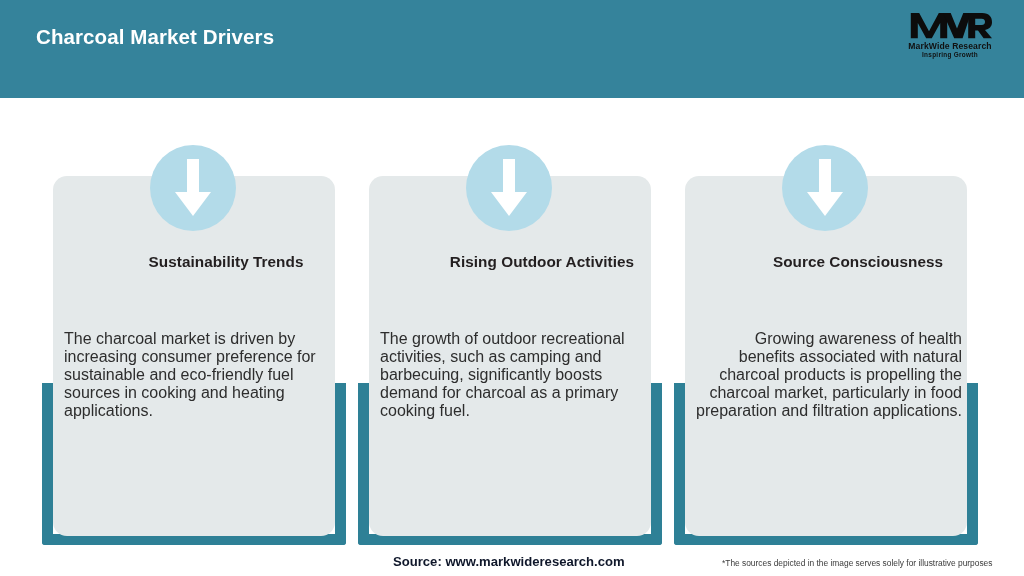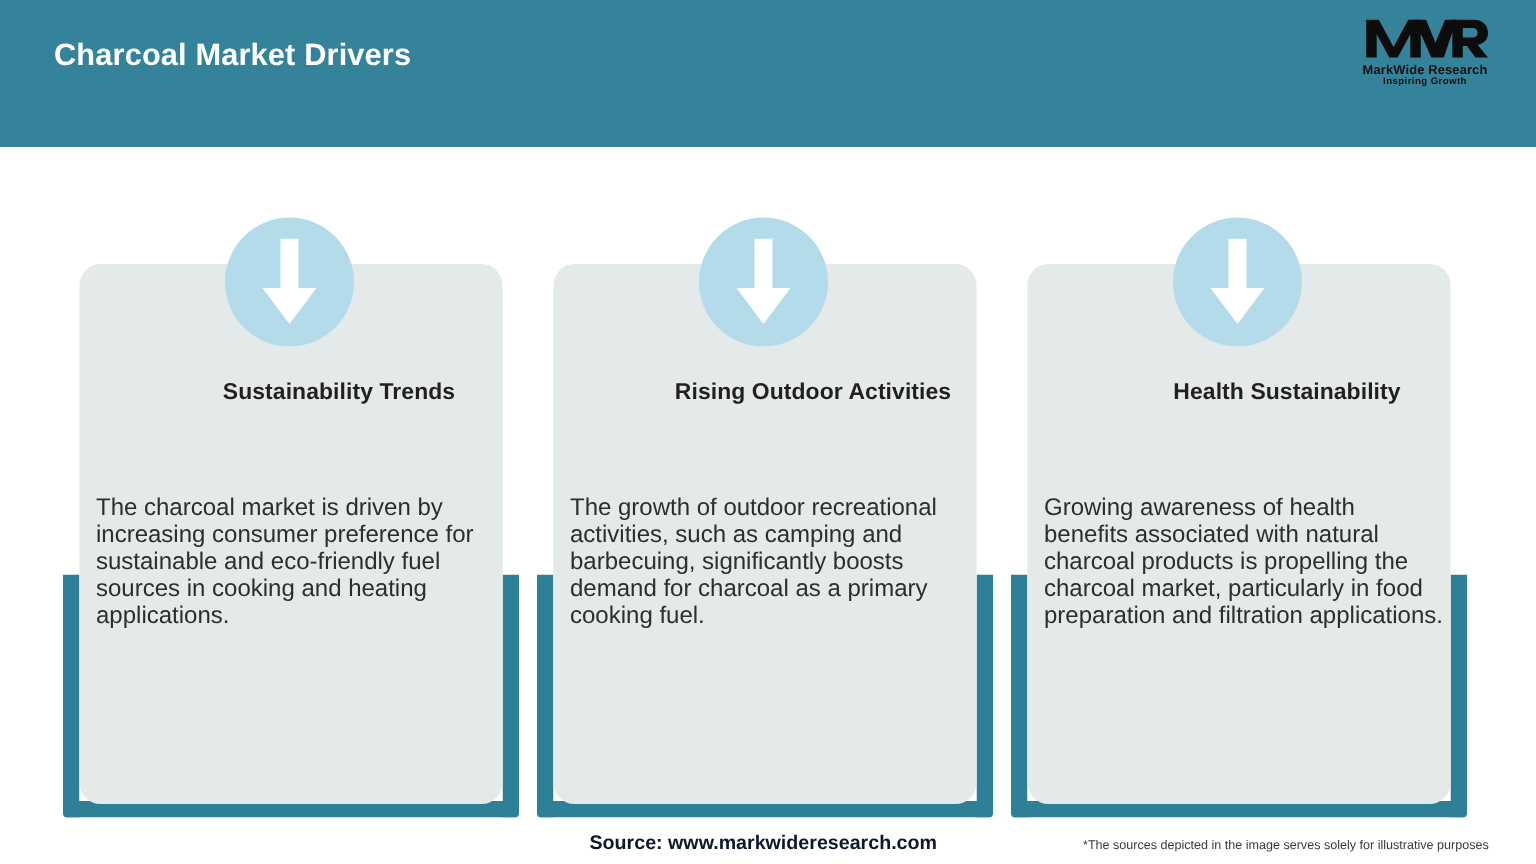--- a/index.html
+++ b/index.html
@@ -144,21 +144,21 @@
   .card-body {
     position: absolute;
     left: 22px;           
     top: 185px;           
     width: 268px;
     font-size: 16px;
     line-height: 18.1px;
     color: #2d2d2d;
     text-align: left;
   }
-  .col-3 .card-body { width: 266px; }
+  .col-3 .card-body { width: 266px; text-align: right; }
 
   
   .footer-source {
     position: absolute;
     left: 393px;
     top: 554px;
     font-size: 13.1px;
     font-weight: bold;
     color: #0f172a;
     white-space: nowrap;
@@ -216,20 +216,20 @@
   </div>
 
   <div class="col col-3">
     <div class="bracket"></div>
     <div class="card"></div>
     <div class="icon-circle">
       <svg class="arrow-svg" viewBox="0 0 38 58">
         <path d="M13 0 L25 0 L25 33 L37 33 L19 57 L1 33 L13 33 Z" fill="#ffffff"></path>
       </svg>
     </div>
-    <div class="card-title">Health Sustainability</div>
+    <div class="card-title">Source Consciousness</div>
     <div class="card-body">Growing awareness of health benefits associated with natural charcoal products is propelling the charcoal market, particularly in food preparation and filtration applications.</div>
   </div>
 
   <div class="footer-source">Source: www.markwideresearch.com</div>
   <div class="footer-note">*The sources depicted in the image serves solely for illustrative purposes</div>
 
 </div>
 
 </body></html>

